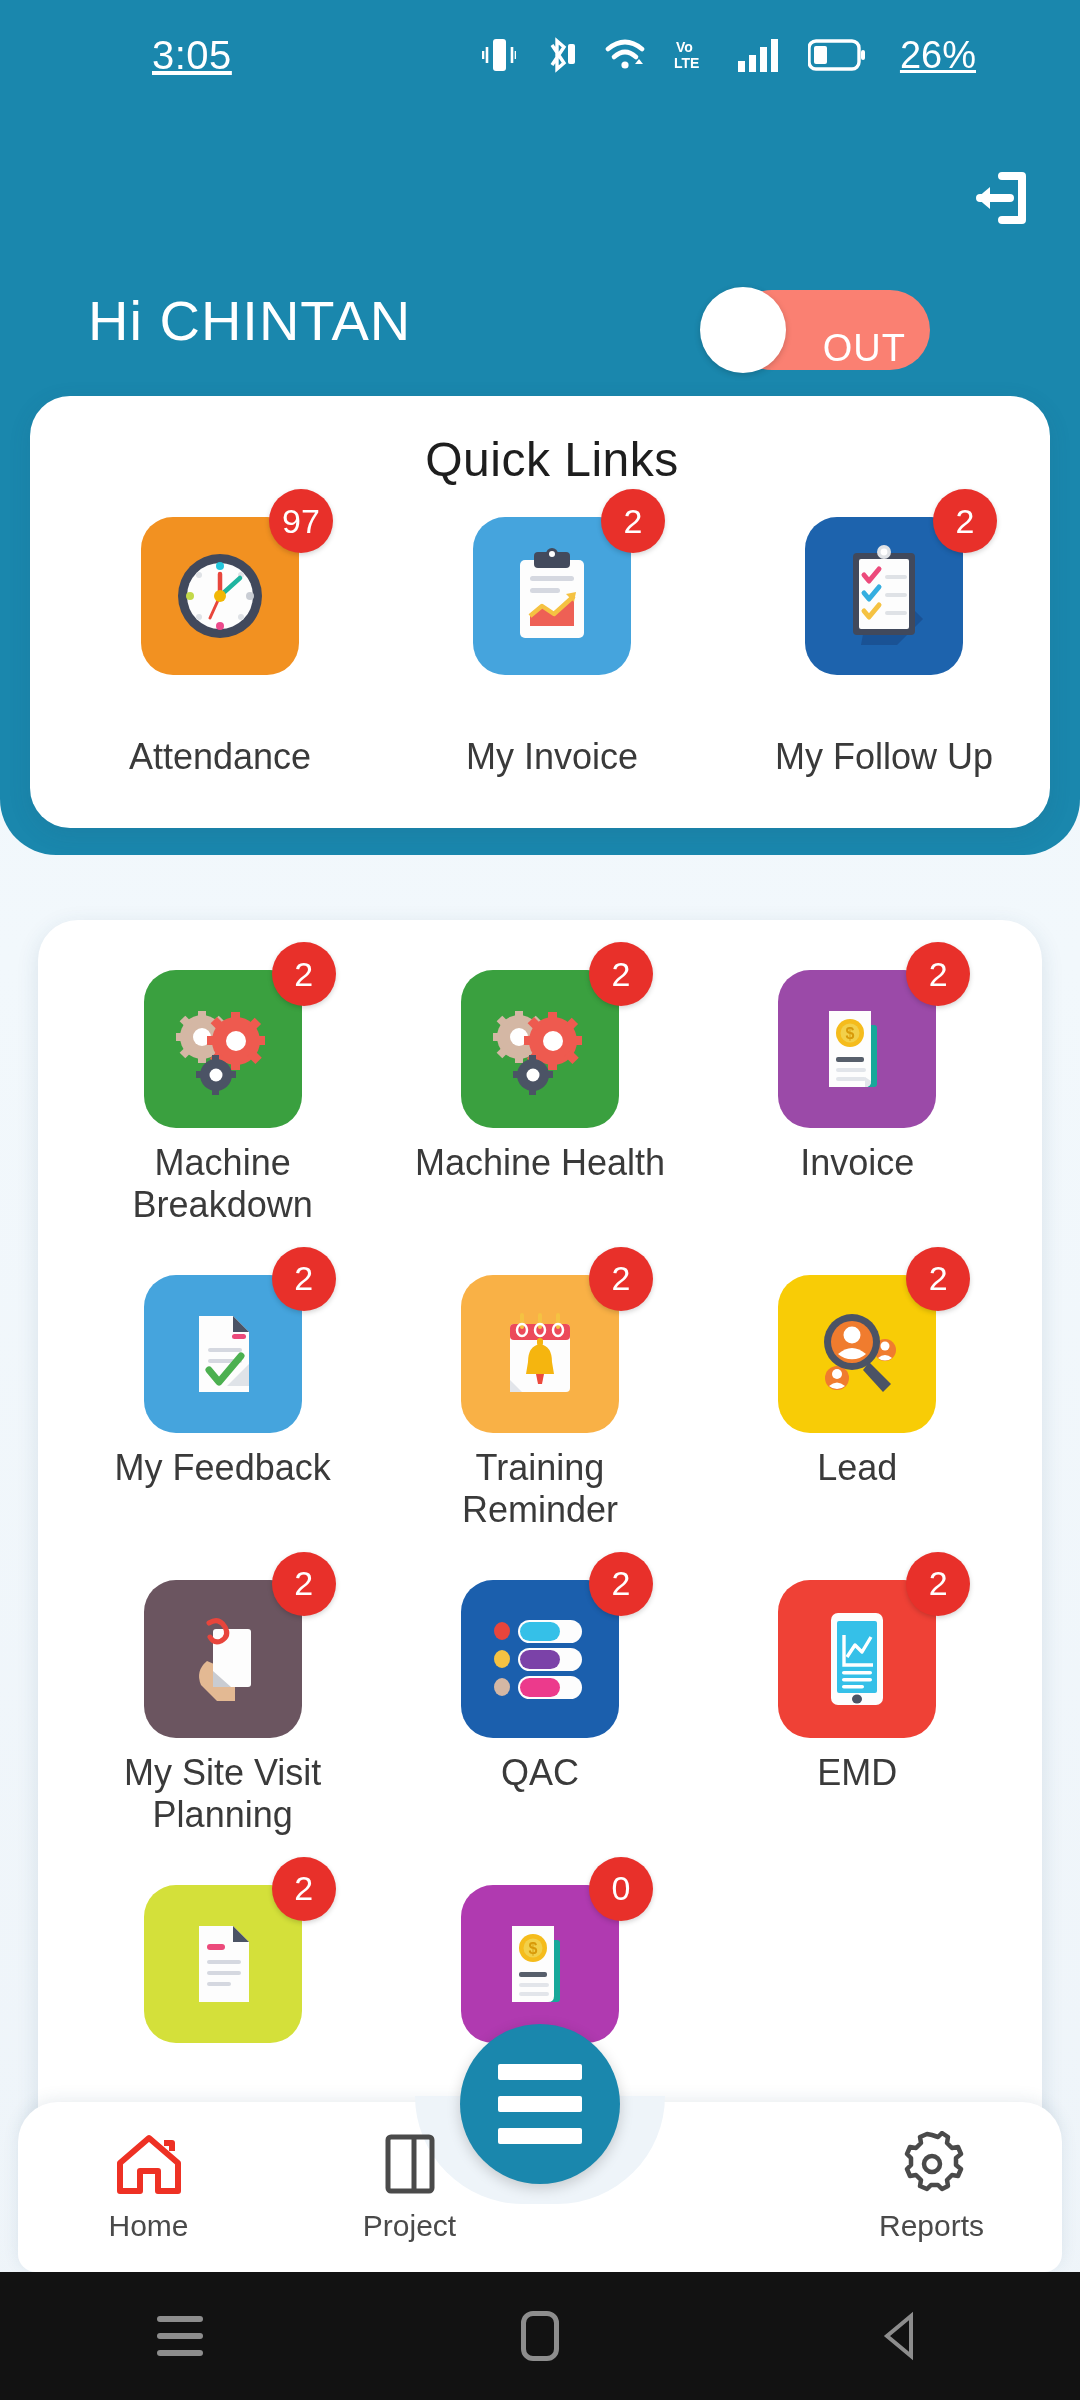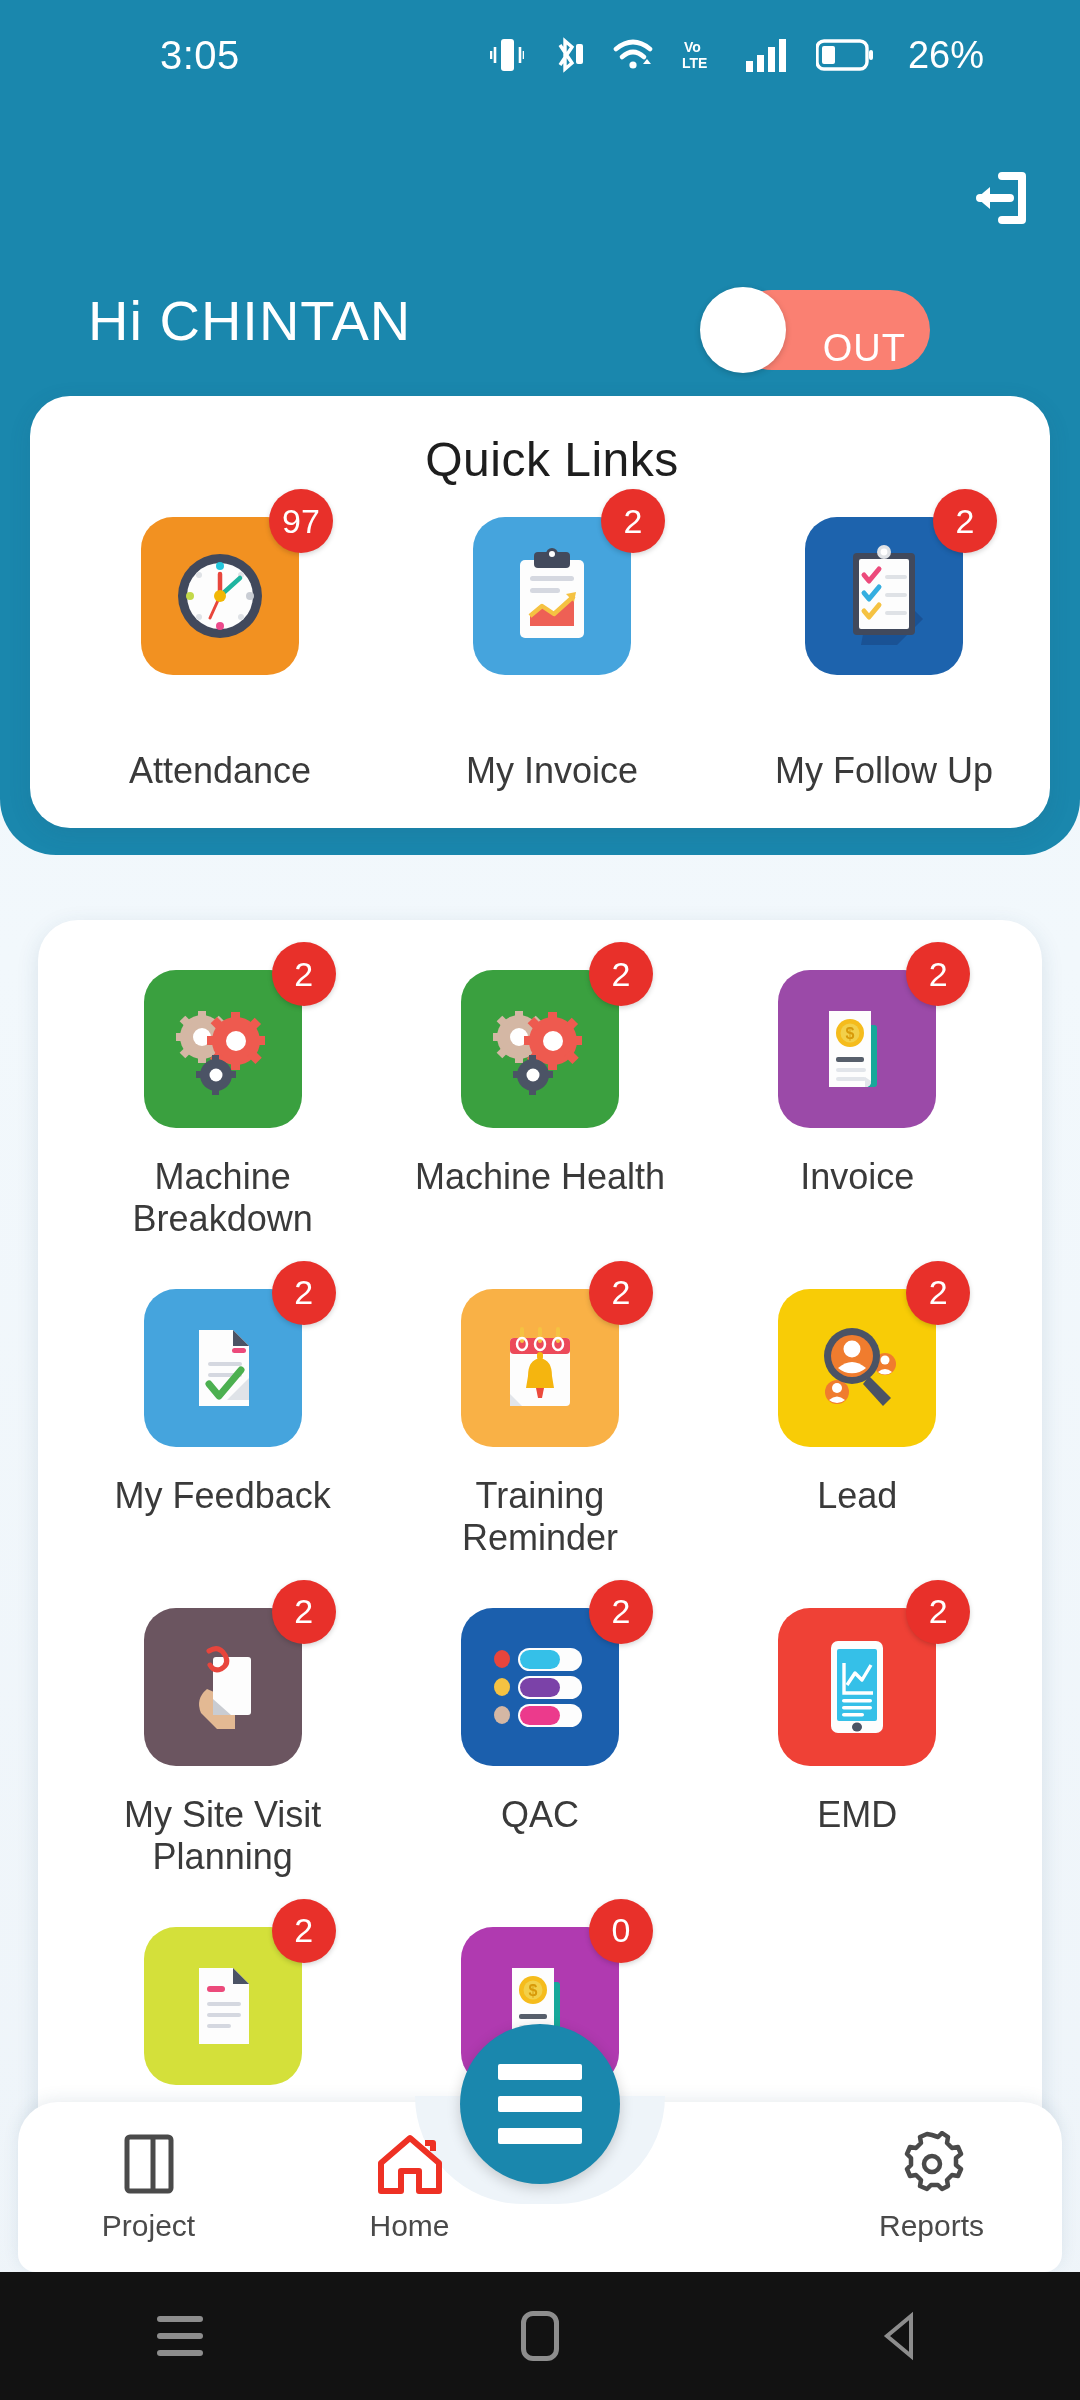--- a/index.html
+++ b/index.html
@@ -15,22 +15,22 @@
   }
 
   
   .hdr-blue {
     position:absolute; left:0; top:0; width:1080px; height:855px;
     background:#1a87ad;
     border-bottom-left-radius:56px; border-bottom-right-radius:56px;
     z-index:1;
   }
   .statusbar {
-    position:absolute; left:8px; top:0; width:1020px; height:110px;
-    display:flex; align-items:center; z-index:6; color:#fff;
+    position:absolute; left:0; top:0; width:1020px; height:110px;
+    display:flex; align-items:center; z-index:6; color:#fff;text-decoration:underline;
   }
   .sb-time { margin-left:152px; font-size:40px; letter-spacing:.5px; }
   .sb-right { margin-left:auto; margin-right:44px; display:flex; align-items:center; gap:28px; }
   .sb-ico { display:block; }
   .sb-pct { font-size:38px; margin-left:6px; }
 
   .logout-btn {
     position:absolute; right:36px; top:152px; width:92px; height:92px; z-index:6;
     display:flex; align-items:center; justify-content:center; cursor:pointer;
   }
@@ -79,21 +79,21 @@
     display:flex; align-items:center; justify-content:center; overflow:hidden;
   }
   .badge {
     position:absolute; right:-34px; top:-28px;
     min-width:64px; height:64px; padding:0 12px;
     background:#e8302a; color:#fff; border-radius:34px;
     display:flex; align-items:center; justify-content:center;
     font-size:34px; box-shadow:0 2px 5px rgba(0,0,0,.17);
   }
   .tile-label {
-    margin-top:28px; text-align:center; font-size:36px; color:#3a3a3a;
+    margin-top:14px; text-align:center; font-size:36px; color:#3a3a3a;
     line-height:1.18; font-weight:400; max-width:290px;
   }
 
   .grid3 {
     display:grid; grid-template-columns:repeat(3,1fr);
     row-gap:48px; padding:50px 26px 0 26px;
   }
   .gcell { display:flex; flex-direction:column; align-items:center; cursor:pointer; }
 
   
@@ -533,33 +533,33 @@
         </div>
         <div class="tile-label"></div>
       </div>
 
     </div>
   </div>
 
   <div class="botnav">
 
     <div class="nav-item">
+      <svg width="70" height="66" viewBox="0 0 70 66">
+        <path d="M6 32 L35 7 L64 32 L64 60 L44 60 L44 40 L26 40 L26 60 L6 60 Z" fill="none" stroke="#ee3124" stroke-width="6" stroke-linejoin="round"></path>
+        <path d="M50 12 L58 12 L58 20" fill="none" stroke="#ee3124" stroke-width="6" stroke-linejoin="round"></path>
+      </svg>
+      <span class="nav-label active">Home</span>
+    </div>
+
+    <div class="nav-item">
       <svg width="60" height="66" viewBox="0 0 60 66">
         <rect x="8" y="6" width="44" height="54" rx="3" fill="none" stroke="#4a4a4a" stroke-width="5"></rect>
         <path d="M34 6 L34 60" stroke="#4a4a4a" stroke-width="5"></path>
       </svg>
       <span class="nav-label">Project</span>
-    </div>
-
-    <div class="nav-item">
-      <svg width="70" height="66" viewBox="0 0 70 66">
-        <path d="M6 32 L35 7 L64 32 L64 60 L44 60 L44 40 L26 40 L26 60 L6 60 Z" fill="none" stroke="#ee3124" stroke-width="6" stroke-linejoin="round"></path>
-        <path d="M50 12 L58 12 L58 20" fill="none" stroke="#ee3124" stroke-width="6" stroke-linejoin="round"></path>
-      </svg>
-      <span class="nav-label active">Home</span>
     </div>
 
     <div class="nav-item spacer"></div>
 
     <div class="nav-item">
       <svg width="66" height="66" viewBox="0 0 66 66">
         <path d="M33 4 l6 2 l4 -4 l6 4 l-1 6 l5 5 l6 -1 l3 7 l-5 4 l0 7 l5 4 l-3 7 l-6 -1 l-5 5 l1 6 l-6 3 l-4 -4 l-7 0 l-4 4 l-7 -3 l1 -6 l-5 -5 l-6 1 l-3 -7 l4 -4 l0 -7 l-4 -4 l3 -7 l6 1 l5 -5 l-1 -6 l7 -3 z" fill="none" stroke="#4a4a4a" stroke-width="4.5" stroke-linejoin="round"></path>
         <circle cx="33" cy="33" r="8" fill="none" stroke="#4a4a4a" stroke-width="4.5"></circle>
       </svg>
       <span class="nav-label">Reports</span>

